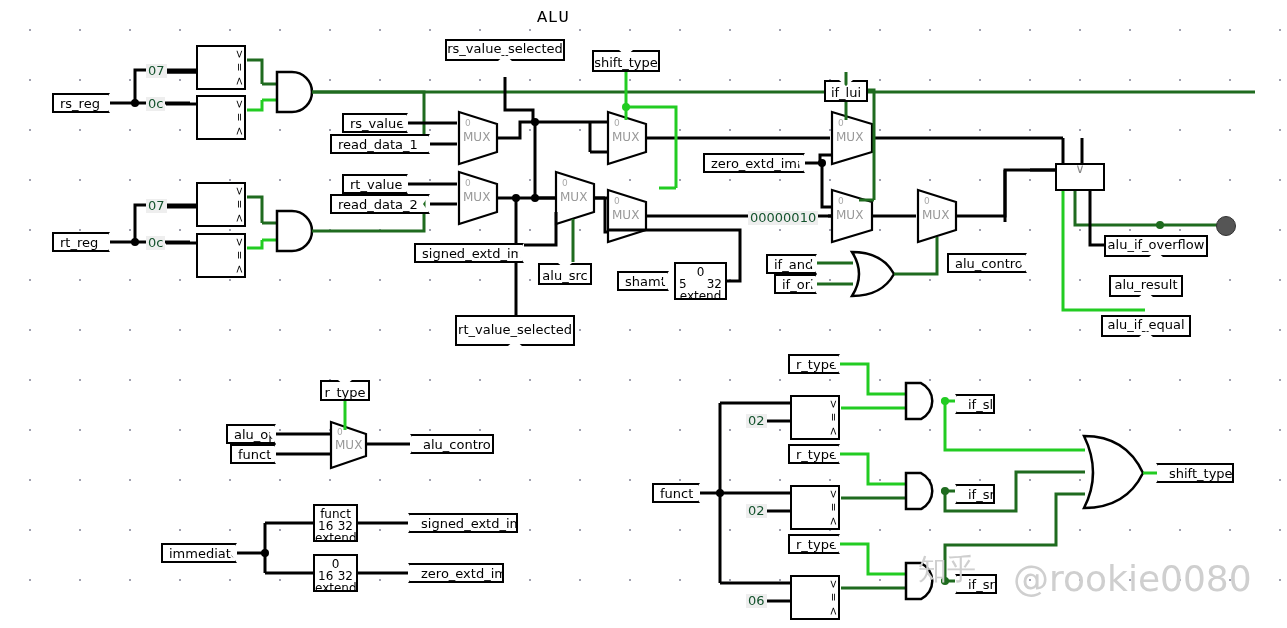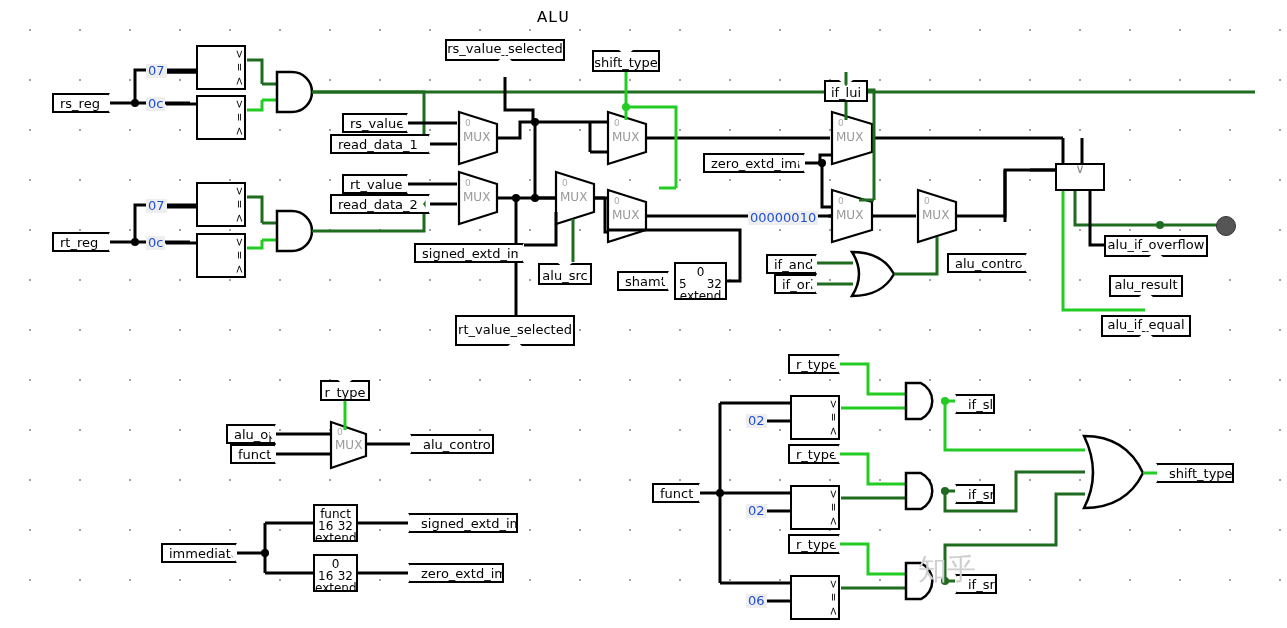--- a/index.html
+++ b/index.html
@@ -38,21 +38,21 @@
   }
   .tag.topnotch{ 
     clip-path:polygon(0% 0%,100% 0%,100% 100%,calc(50% + 7px) 100%,50% calc(100% - 6px),calc(50% - 7px) 100%,0% 100%);
     padding-bottom:3px;
   }
   .tag.botnotch{ 
     clip-path:polygon(0% 0%,calc(50% - 7px) 0%,50% 6px,calc(50% + 7px) 0%,100% 0%,100% 100%,0% 100%);
     padding-top:3px;
   }
   .const{
-    position:absolute;font-size:13px;color:#1d4ed8;background:#eeeeee;
+    position:absolute;font-size:13px;color:#14532d;background:#eeeeee;
     padding:0 2px;line-height:14px;white-space:nowrap;
   }
   
   .cmp{
     position:absolute;box-sizing:border-box;
     border:2px solid #000;background:#fff;
   }
   .cmp .ops{
     position:absolute;right:1px;top:0;height:100%;
     display:flex;flex-direction:column;justify-content:space-around;
@@ -443,14 +443,15 @@
   <div class="muxlbl" style="left:836px;top:132px;">MUX</div>
   <div class="muxsel" style="left:838px;top:119px;">0</div>
   <div class="muxlbl" style="left:836px;top:210px;">MUX</div>
   <div class="muxsel" style="left:838px;top:197px;">0</div>
   <div class="muxlbl" style="left:922px;top:210px;">MUX</div>
   <div class="muxsel" style="left:924px;top:197px;">0</div>
   <div class="muxlbl" style="left:335px;top:440px;">MUX</div>
   <div class="muxsel" style="left:337px;top:428px;">0</div>
 
   <div class="wm2" style="left:918px;top:550px;">知乎</div>
+  <div class="wm" style="left:1013px;top:558px;">@rookie0080</div>
 
 </div>
 
 </body></html>

